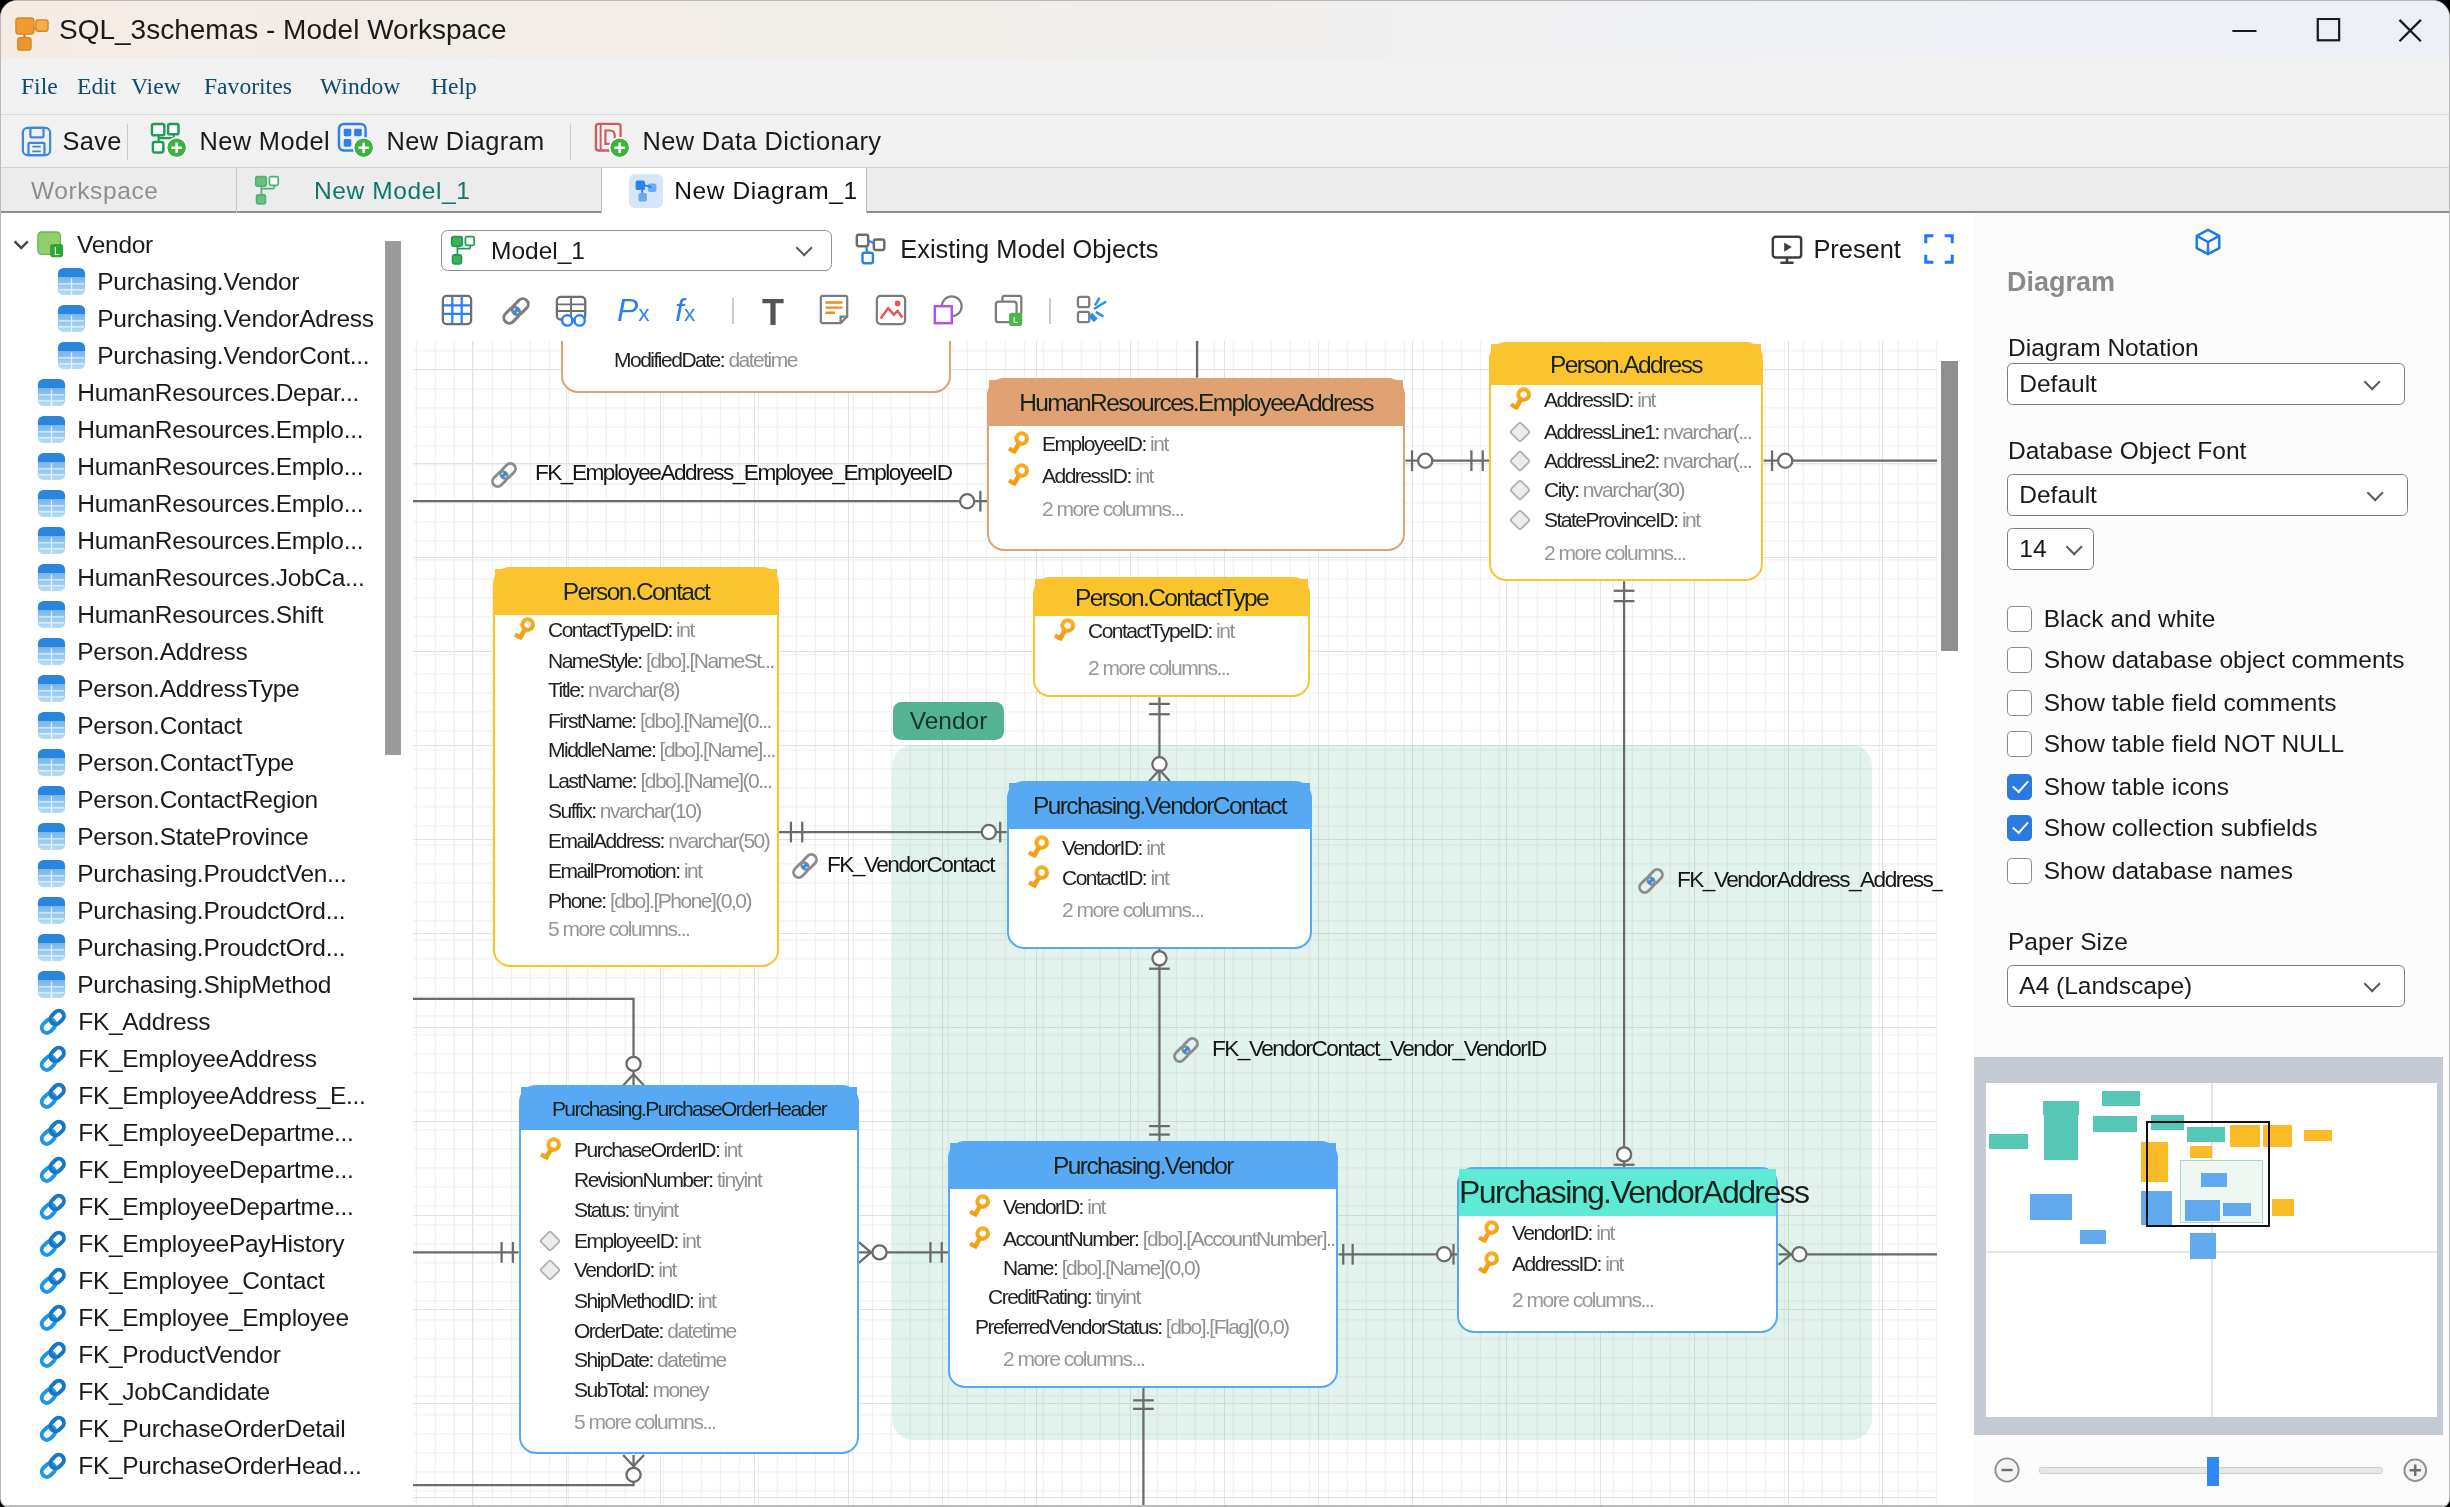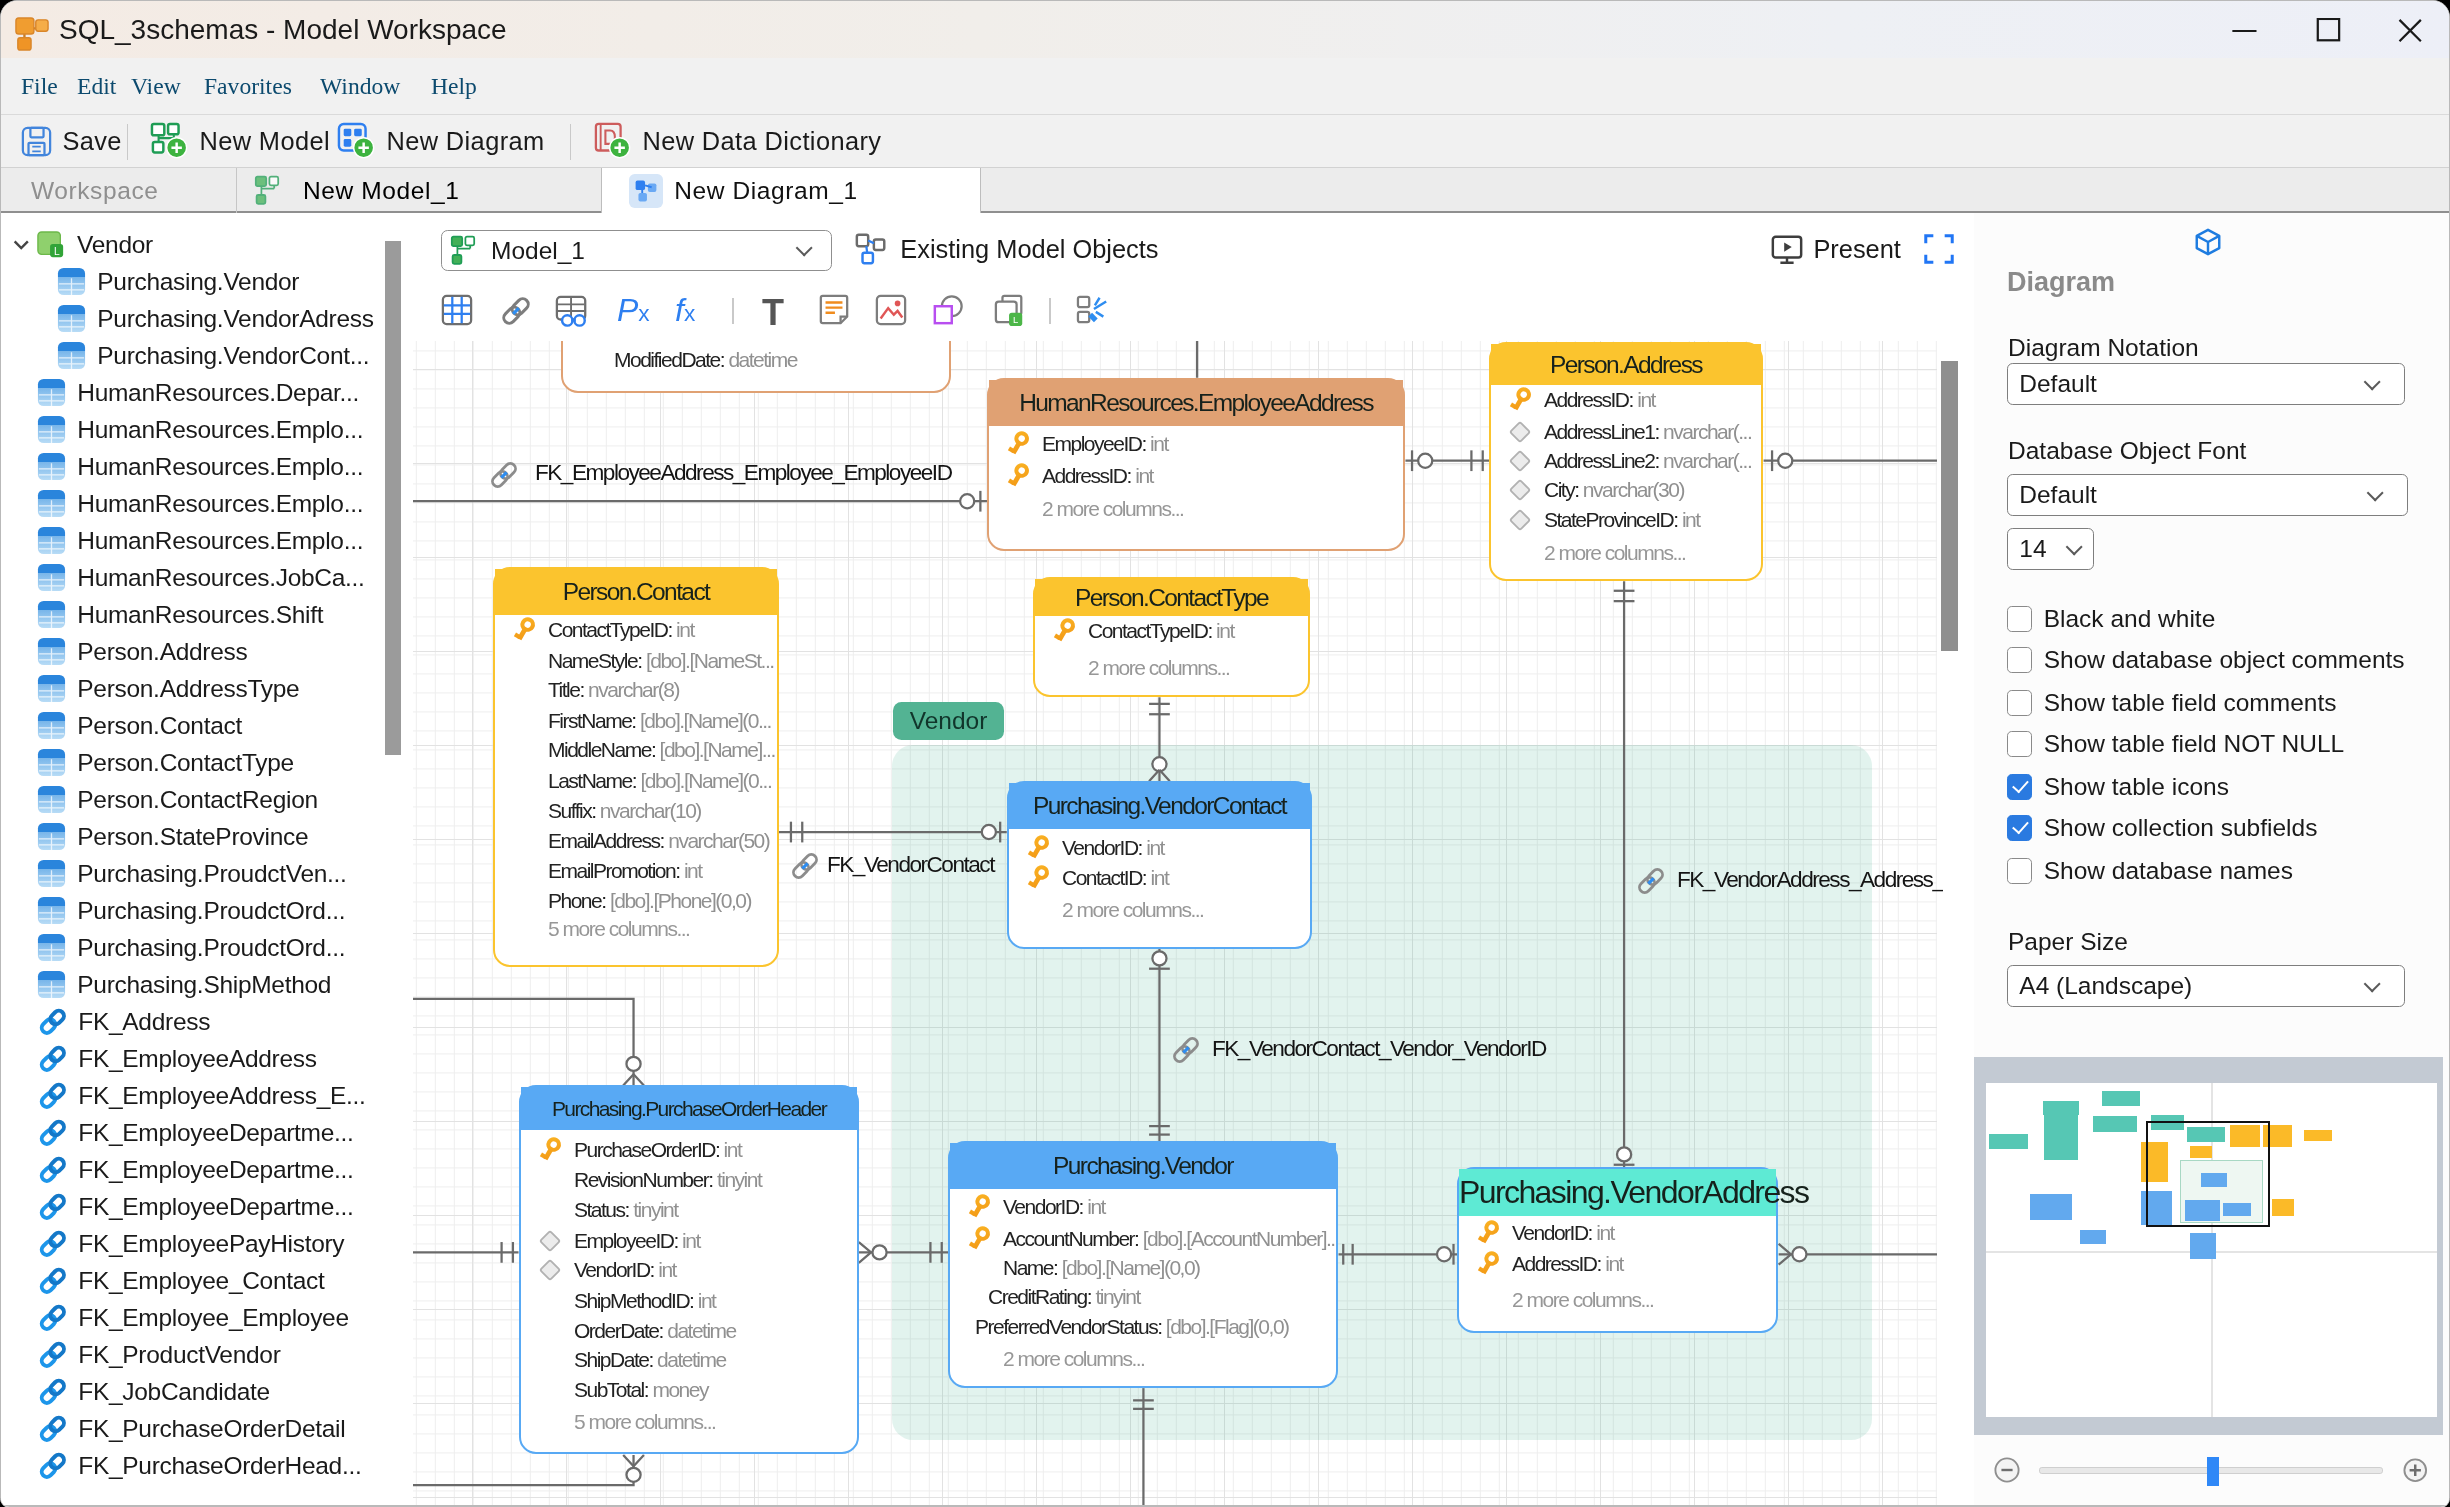--- a/index.html
+++ b/index.html
@@ -177,23 +177,23 @@
     <div class="tab" style="left:0;width:236px;border-right:0.9px solid #c6c6c6;">
       <span style="font-size:24.5px;letter-spacing:0.6px;color:#8f8f8f;margin-left:30px">Workspace</span>
       </div>
     <div class="tab" style="left:237px;width:364px;">
       <svg width="34" height="32" viewBox="0 0 42 40" style="margin-left:16px;opacity:.75">
         <path d="M9 10 L9 24 M9 17 L25 17 M25 10 L25 17" stroke="#1f9d55" stroke-width="2.2" fill="none"></path>
         <rect x="2" y="2" width="13" height="12" rx="2" fill="#42b057" stroke="#1f9d55" stroke-width="2.2"></rect>
         <rect x="19" y="2" width="11" height="11" rx="2" fill="#fff" stroke="#1f9d55" stroke-width="2.2"></rect>
         <rect x="3" y="25" width="11" height="11" rx="2" fill="#42b057" stroke="#1f9d55" stroke-width="2.2"></rect>
       </svg>
-      <span style="font-size:24.5px;letter-spacing:0.6px;color:#000000;margin-left:15px">New Model_1</span>
-      </div>
-    <div class="tab" style="left:600px;width:380px;background:#fff;border-left:0.9px solid #bdbdbd;border-right:0.9px solid #bdbdbd;height:45px;">
+      <span style="font-size:24.5px;letter-spacing:0.6px;color:#0f766e;margin-left:26px">New Model_1</span>
+      </div>
+    <div class="tab" style="left:600px;width:266px;background:#fff;border-left:0.9px solid #bdbdbd;border-right:0.9px solid #bdbdbd;height:45px;">
       <svg width="34" height="34" viewBox="0 0 36 36" style="margin-left:27px">
         <rect x="0" y="0" width="36" height="36" rx="6" fill="#d6e6f8"></rect>
         <rect x="7" y="7" width="10" height="10" rx="2" fill="#2e7ff0"></rect>
         <rect x="20" y="10" width="9" height="9" rx="2" fill="#6aa9f4"></rect>
         <rect x="10" y="20" width="9" height="9" rx="2" fill="#6aa9f4"></rect>
         <path d="M17 12 L24 14 M14 17 L14 20" stroke="#2e7ff0" stroke-width="2"></path>
       </svg>
       <span style="font-size:24.5px;letter-spacing:0.6px;color:#111;margin-left:11.3px">New Diagram_1</span>
       </div>
   </div>

